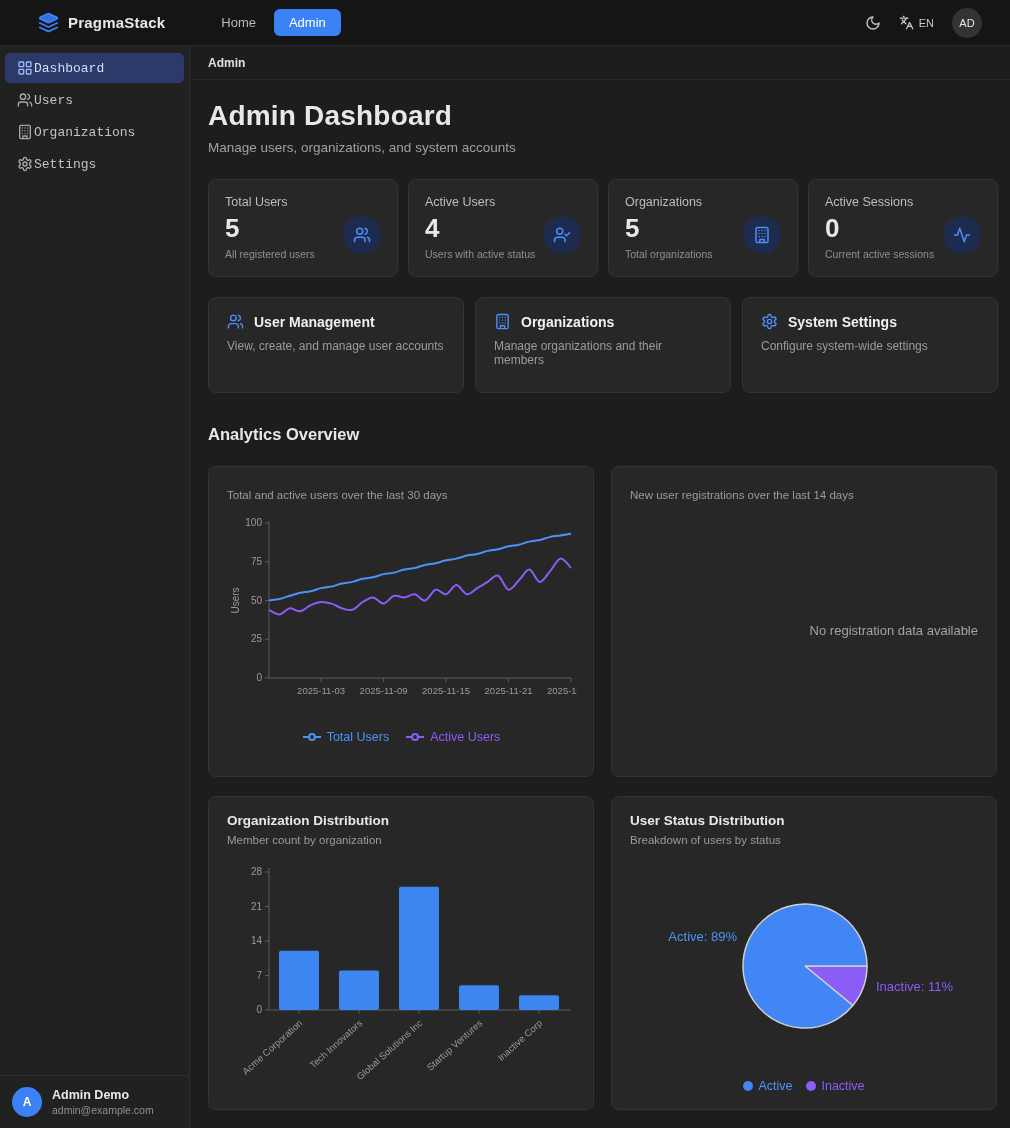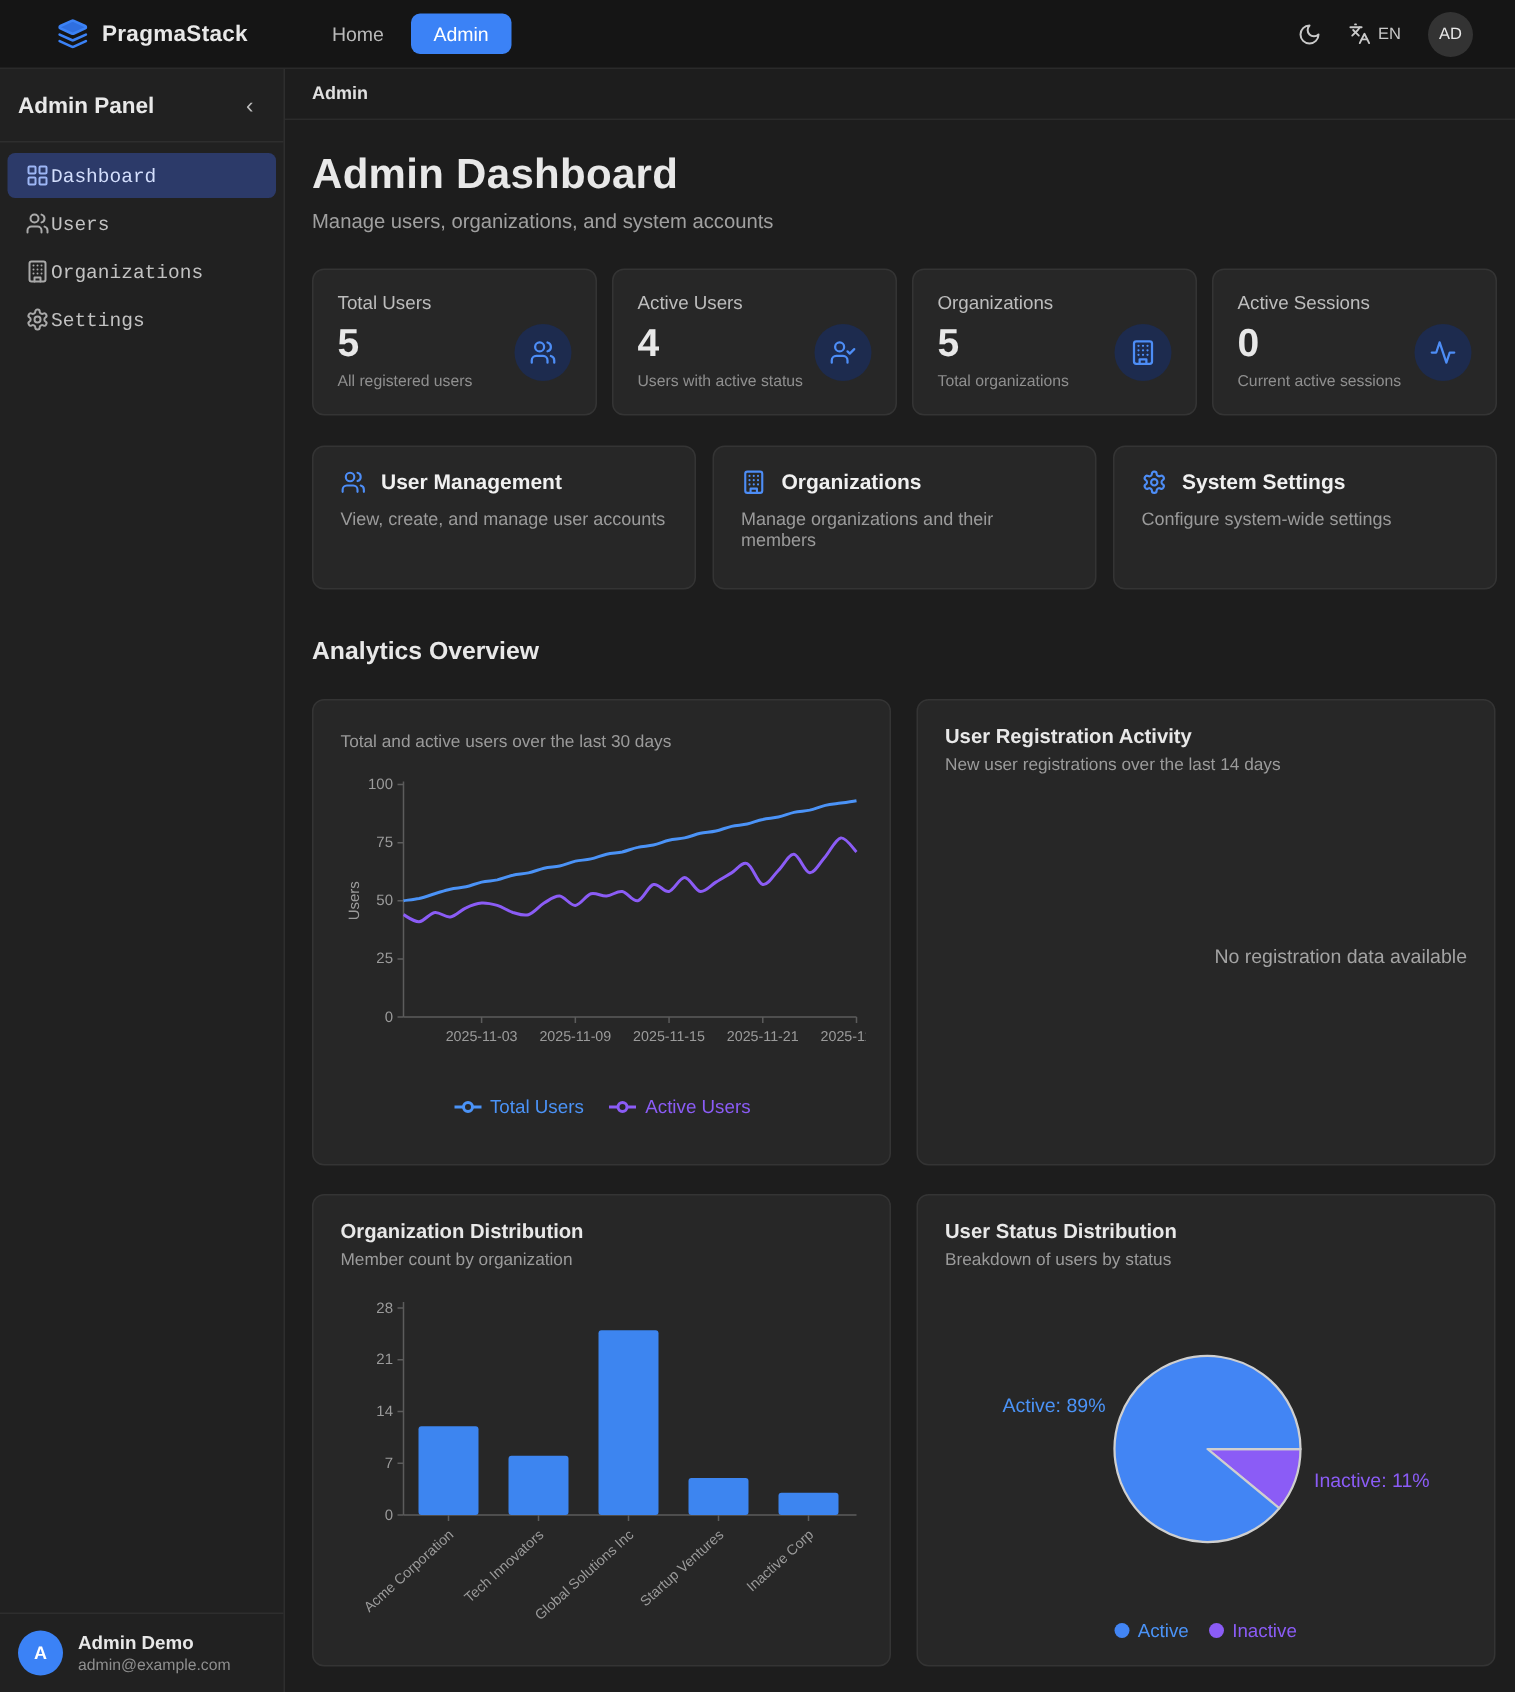--- a/index.html
+++ b/index.html
@@ -133,24 +133,20 @@
       </span>
       <span>EN</span>
     </button>
     <div class="avatar-sm">AD</div>
   </div>
 </div>
 
 <div class="shell">
 
   <div class="sidebar">
-    <div class="side-head">
-      <span class="side-title">Admin Panel</span>
-      <span class="collapse">‹</span>
-    </div>
     <div class="side-items">
       <div class="side-item active">
         <span class="sicon">
           <svg class="lucide" width="16" height="16" viewBox="0 0 24 24">
             <rect x="3" y="3" width="7" height="7" rx="1"></rect>
               <rect x="14" y="3" width="7" height="7" rx="1"></rect>
             <rect x="3" y="14" width="7" height="7" rx="1"></rect>
               <rect x="14" y="14" width="7" height="7" rx="1"></rect>
           </svg>
         </span>
@@ -340,21 +336,20 @@
               <svg width="20" height="10">
                 <line x1="1" y1="5" x2="19" y2="5" stroke="#8b5cf6" stroke-width="2"></line>
                 <circle cx="10" cy="5" r="3" fill="#272727" stroke="#8b5cf6" stroke-width="2"></circle>
               </svg>
               <span>Active Users</span>
             </span>
           </div>
         </div>
 
         <div class="chart-card">
-          <div class="cc-title">User Registration Activity</div>
           <div class="cc-sub">New user registrations over the last 14 days</div>
           <div class="empty-box">
             <span class="empty-msg">No registration data available</span>
           </div>
         </div>
 
         <div class="chart-card">
           <div class="cc-title">Organization Distribution</div>
           <div class="cc-sub">Member count by organization</div>
           <div class="chart-box"><svg width="350" height="225" viewBox="0 0 350 225">

